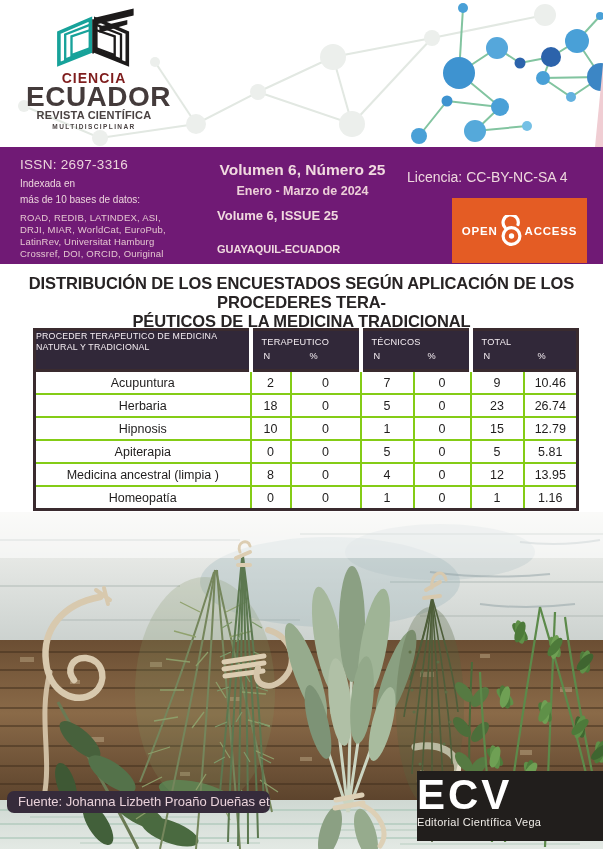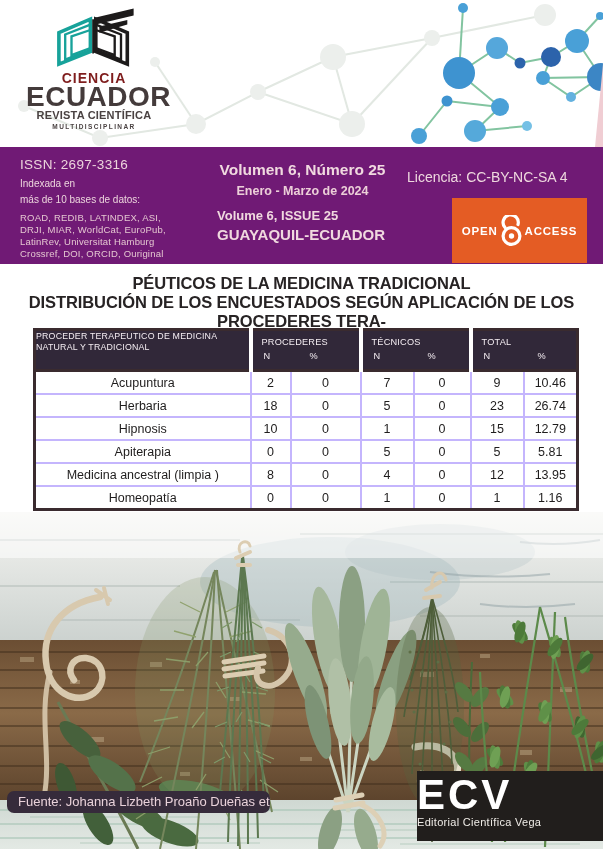--- a/index.html
+++ b/index.html
@@ -19,21 +19,21 @@
   
   .banner{position:absolute;top:147px;left:0;width:603px;height:117px;background:#701a75;color:#ecd4dc;}
   .b-left{position:absolute;left:20px;top:10px;}
   .issn{font-size:13.5px;letter-spacing:.3px;margin-bottom:4px;}
   .indexed{font-size:10px;line-height:16px;}
   .dbs{margin-top:4px;font-size:9.5px;line-height:12px;color:#e4c6d0;letter-spacing:.2px;}
   .b-mid{position:absolute;left:195px;top:14px;width:215px;text-align:center;}
   .vol-es{font-size:15.5px;font-weight:700;color:#f0d9df;}
   .period{font-size:12.5px;font-weight:700;margin-top:5px;color:#eccfd8;}
   .vol-en{font-size:13px;font-weight:700;margin-top:10px;text-align:left;padding-left:22px;color:#f0d9df;}
-  .city{font-size:15px;font-weight:700;margin-top:3px;text-align:left;padding-left:22px;color:#f0d9df;}
+  .city{font-size:11px;font-weight:700;margin-top:20px;text-align:left;padding-left:22px;color:#f0d9df;}
   .b-right{position:absolute;right:16px;top:0;width:193px;height:117px;}
   .license{position:absolute;left:13px;top:22px;font-size:14px;white-space:nowrap;color:#eed8de;}
   .oa-box{position:absolute;right:0;top:51px;width:135px;height:65px;background:#e45c24;
           display:flex;align-items:center;justify-content:center;}
   .oa-open,.oa-access{color:#ffffff;font-weight:700;font-size:11.5px;letter-spacing:.8px;}
   .oa-lock{width:27px;height:32px;}
 
   
   .title{position:absolute;top:274px;left:0;width:603px;margin:0;text-align:center;
          font-size:16.5px;font-weight:700;color:#272324;line-height:19px;letter-spacing:-.1px;}
@@ -48,21 +48,21 @@
   th.grp{border-left:4px solid #ffffff;}
   .gl{font-size:9.2px;text-align:left;padding:6px 0 0 9px;letter-spacing:.2px;}
   .np{display:flex;font-size:9.2px;margin-top:4px;text-align:left;}
   .np span:first-child{box-sizing:border-box;padding-left:11px;}
   th.grp:nth-child(2) .np span:first-child{width:40px;}
   th.grp:nth-child(3) .np span:first-child{width:53px;}
   th.grp:nth-child(4) .np span:first-child{width:53px;}
   th.grp:nth-child(2) .np span:last-child{padding-left:17px;}
   th.grp:nth-child(3) .np span:last-child{padding-left:12px;}
   th.grp:nth-child(4) .np span:last-child{padding-left:12px;}
-  table.data td{border:2px solid #c4b5fd;font-size:12.5px;color:#1f1d1d;height:21px;
+  table.data td{border:2px solid #84cc16;font-size:12.5px;color:#1f1d1d;height:21px;
                 text-align:center;padding:0;background:#ffffff;}
   td.name{text-align:left;padding-left:8px;}
 
   
   .photo{position:absolute;left:0;bottom:0;width:603px;height:337px;}
   .photo svg{position:absolute;top:0;left:0;width:100%;height:100%;}
   .fuente{position:absolute;left:7px;top:279px;width:242px;background:#362b3b;border-radius:7px;
           color:#e9d2da;font-size:13px;line-height:15px;padding:3px 10px 4px 11px;
           white-space:nowrap;overflow:hidden;}
   .ecv{position:absolute;right:0;top:259px;width:186px;height:70px;background:#211e1c;
@@ -177,42 +177,42 @@
           <path d="M7 12.5 A 7.6 7.6 0 1 1 20 9.5" fill="none" stroke="#ffffff" stroke-width="3.2" stroke-linecap="round"></path>
           <circle cx="13.5" cy="21" r="8.4" fill="none" stroke="#ffffff" stroke-width="3.2"></circle>
           <circle cx="13.5" cy="21" r="2.7" fill="#ffffff"></circle>
         </svg>
         <span class="oa-access">ACCESS</span>
       </div>
     </div>
   </section>
 
   <h1 class="title">
+    <span>DISTRIBUCIÓN DE LOS ENCUESTADOS SEGÚN APLICACIÓN DE LOS PROCEDERES TERA-</span>
     <span>PÉUTICOS DE LA MEDICINA TRADICIONAL</span>
-    <span>DISTRIBUCIÓN DE LOS ENCUESTADOS SEGÚN APLICACIÓN DE LOS PROCEDERES TERA-</span>
   </h1>
 
   <table class="data">
     <colgroup>
       <col style="width:216px">
         <col style="width:40px">
         <col style="width:70px">
       <col style="width:53px">
         <col style="width:57px">
         <col style="width:53px">
         <col style="width:54px">
     </colgroup>
     <thead>
       <tr>
         <th class="name-h">
           <div>PROCEDER TERAPEUTICO DE MEDICINA</div>
           <div>NATURAL Y TRADICIONAL</div>
         </th>
         <th class="grp" colspan="2">
-          <div class="gl">PROCEDERES</div>
+          <div class="gl">TERAPEUTICO</div>
           <div class="np">
               <span>N</span>
               <span>%</span>
             </div>
         </th>
         <th class="grp" colspan="2">
           <div class="gl">TÉCNICOS</div>
           <div class="np">
               <span>N</span>
               <span>%</span>

